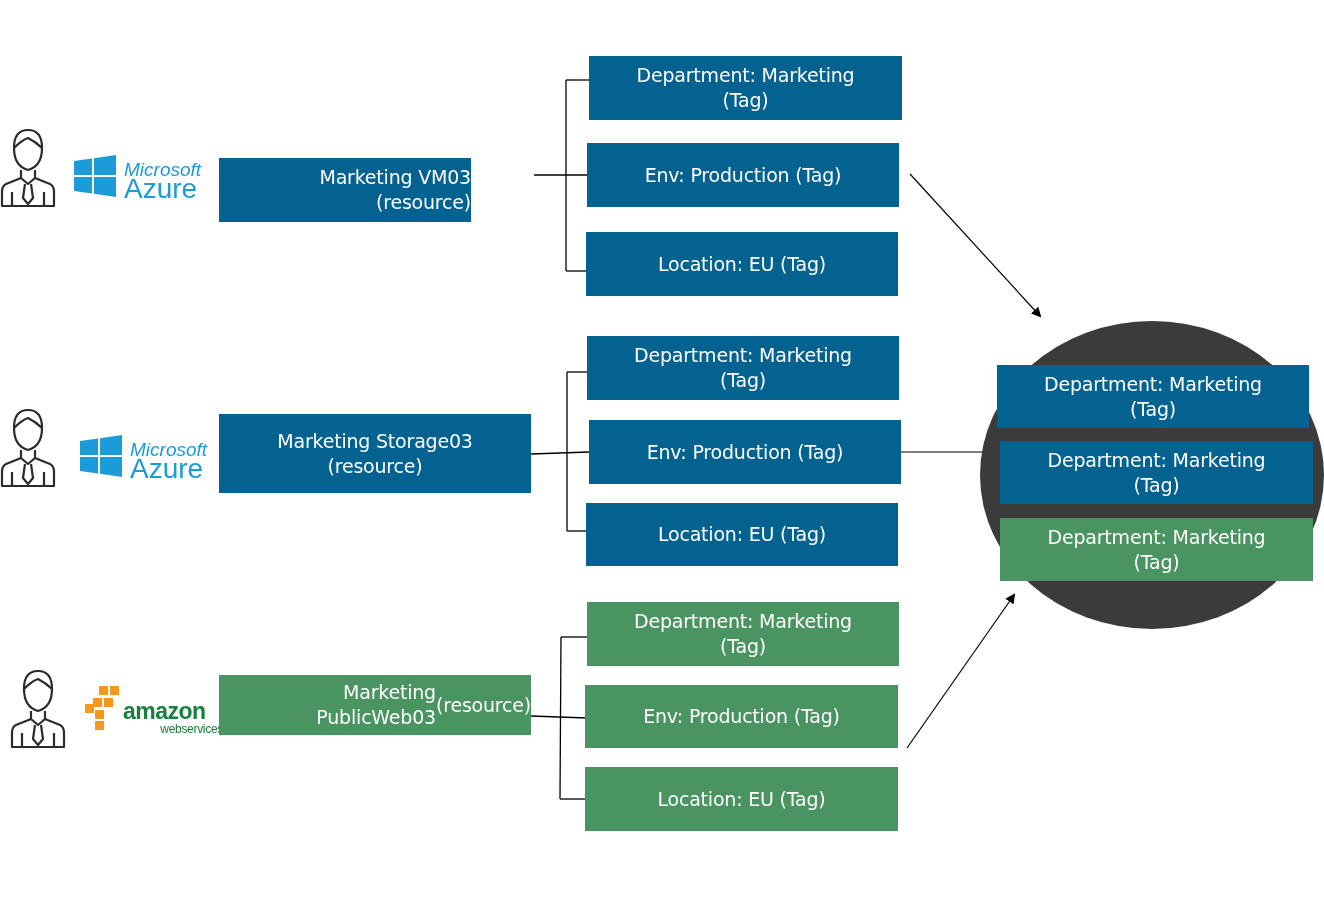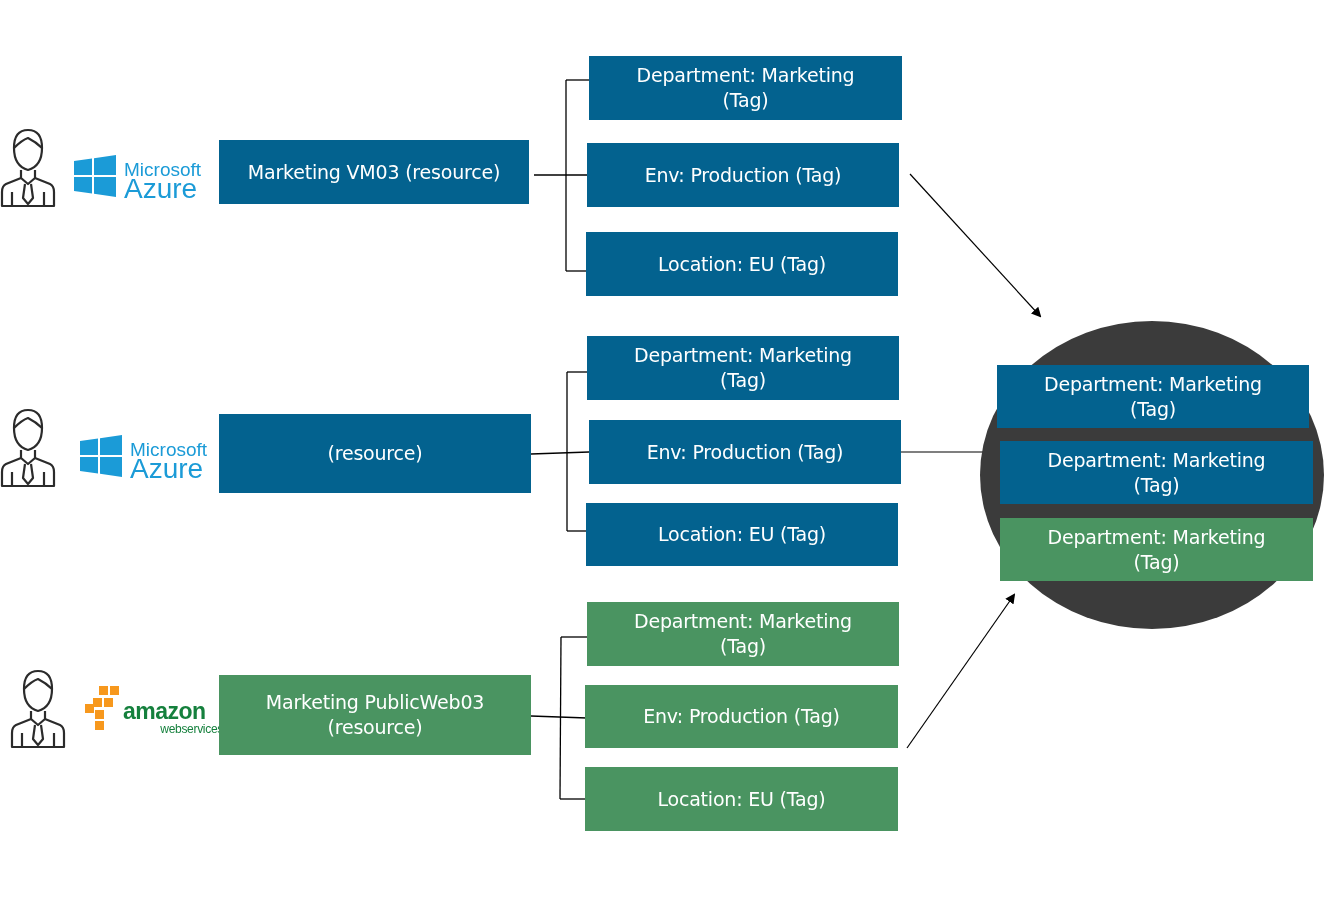--- a/index.html
+++ b/index.html
@@ -9,21 +9,21 @@
            justify-content: center; text-align: right; font-size: 19px; line-height: 25px;
            font-family: "DejaVu Sans", sans-serif; letter-spacing: -0.2px; }
     .blue { background: #03628f; }
     .green { background: #4a9461; }
     .circle { position: absolute; left: 980px; top: 321px; width: 344px; height: 308px;
               border-radius: 50%; background: #3b3b3b; }
     svg.lines { position: absolute; left: 0; top: 0; }
     .person { position: absolute; }
     .logo { position: absolute; }
     .ms-text { position: absolute; font-family: "Liberation Sans", sans-serif; color: #1b9bd7; }
-    .ms-text .l1 { font-size: 19px; line-height: 19px; font-weight: 300; display: block; }
+    .ms-text .l1 { font-size: 19px; line-height: 19px; font-weight: 300; display: block; font-style: italic; }
     .ms-text .l2 { font-size: 28px; line-height: 20px; display: block; }
     .aws-text { position: absolute; font-family: "Liberation Sans", sans-serif; color: #15803d; }
     .aws-text .l1 { font-size: 23px; font-weight: bold; line-height: 22px; display: block; letter-spacing: -0.5px; }
     .aws-text .l2 { font-size: 12px; line-height: 14px; display: block; letter-spacing: -0.3px; text-align: right; }
   </style>
 </head>
 <body>
 
 <svg class="lines" width="1324" height="921">
   <defs>
@@ -73,21 +73,21 @@
       <path d="M0 6 L18 3.5 L18 20 L0 20 Z" fill="#1b9bd7"></path>
       <path d="M20 3.2 L42 0 L42 20 L20 20 Z" fill="#1b9bd7"></path>
       <path d="M0 22 L18 22 L18 38.5 L0 36 Z" fill="#1b9bd7"></path>
       <path d="M20 22 L42 22 L42 42 L20 38.8 Z" fill="#1b9bd7"></path>
     </svg>
     <div class="ms-text" style="left:50px;top:5px;width:90px">
       <span class="l1">Microsoft</span>
       <span class="l2">Azure</span>
     </div>
   </div>
-  <div class="box blue" style="left:219px;top:140px;width:310px;height:64px;flex-direction:column">
+  <div class="box blue" style="left:219px;top:158px;width:252px;height:64px;flex-direction:column">
     <span>Marketing VM03 (resource)</span>
   </div>
   <div class="box blue" style="left:589px;top:56px;width:313px;height:64px;flex-direction:column">
     <span>Department: Marketing</span>
     <span>(Tag)</span>
   </div>
   <div class="box blue" style="left:587px;top:143px;width:312px;height:64px;flex-direction:column">
     <span>Env: Production (Tag)</span>
   </div>
   <div class="box blue" style="left:586px;top:232px;width:312px;height:64px;flex-direction:column">
@@ -111,20 +111,21 @@
       <path d="M20 3.2 L42 0 L42 20 L20 20 Z" fill="#1b9bd7"></path>
       <path d="M0 22 L18 22 L18 38.5 L0 36 Z" fill="#1b9bd7"></path>
       <path d="M20 22 L42 22 L42 42 L20 38.8 Z" fill="#1b9bd7"></path>
     </svg>
     <div class="ms-text" style="left:50px;top:5px;width:90px">
       <span class="l1">Microsoft</span>
       <span class="l2">Azure</span>
     </div>
   </div>
   <div class="box blue" style="left:219px;top:414px;width:312px;height:79px;flex-direction:column">
+    <span>Marketing Storage03</span>
     <span>(resource)</span>
   </div>
   <div class="box blue" style="left:587px;top:336px;width:312px;height:64px;flex-direction:column">
     <span>Department: Marketing</span>
     <span>(Tag)</span>
   </div>
   <div class="box blue" style="left:589px;top:420px;width:312px;height:64px;flex-direction:column">
     <span>Env: Production (Tag)</span>
   </div>
   <div class="box blue" style="left:586px;top:503px;width:312px;height:63px;flex-direction:column">
@@ -152,21 +153,21 @@
         <rect x="0" y="20" width="9" height="9"></rect>
           <rect x="10" y="26" width="9" height="9"></rect>
         <rect x="10" y="37" width="9" height="9"></rect>
       </g>
     </svg>
     <div class="aws-text" style="left:38px;top:16px;width:100px">
       <span class="l1">amazon</span>
       <span class="l2">webservices</span>
     </div>
   </div>
-  <div class="box green" style="left:219px;top:675px;width:312px;height:80px;flex-direction:column">
+  <div class="box green" style="left:219px;top:675px;width:312px;height:60px;flex-direction:row">
     <span>Marketing PublicWeb03</span>
     <span>(resource)</span>
   </div>
   <div class="box green" style="left:587px;top:602px;width:312px;height:64px;flex-direction:column">
     <span>Department: Marketing</span>
     <span>(Tag)</span>
   </div>
   <div class="box green" style="left:585px;top:685px;width:313px;height:63px;flex-direction:column">
     <span>Env: Production (Tag)</span>
   </div>

